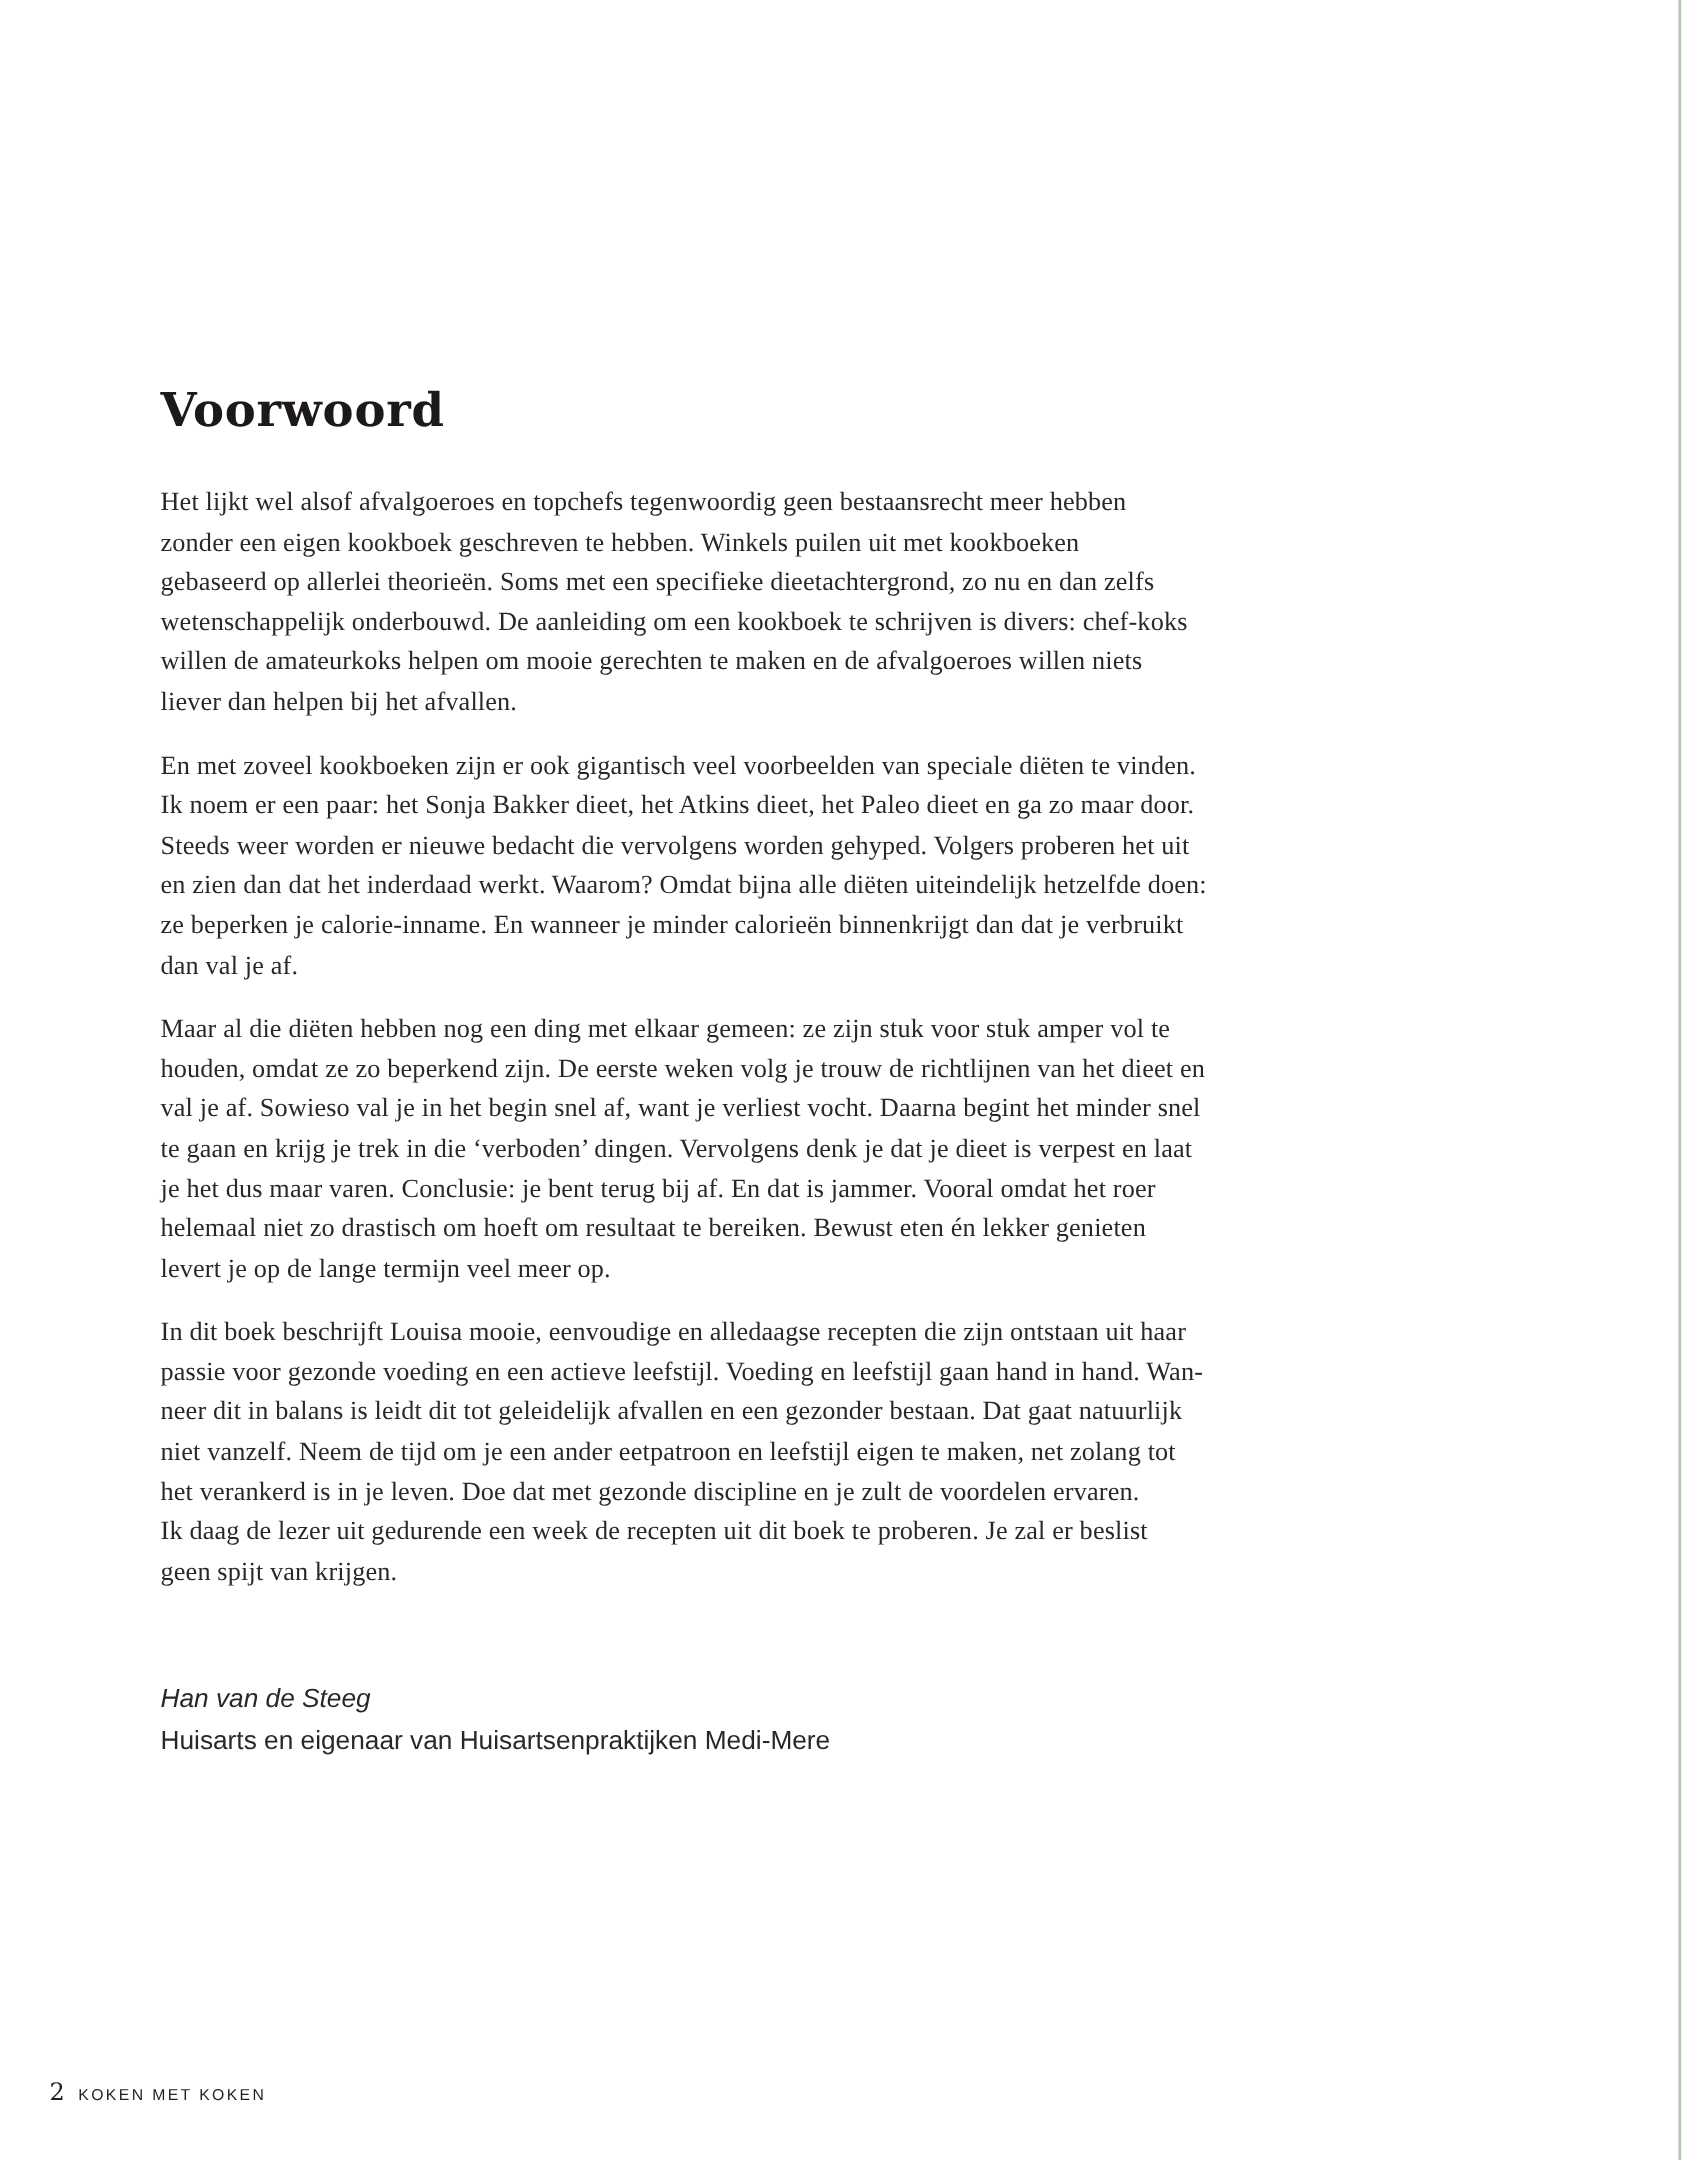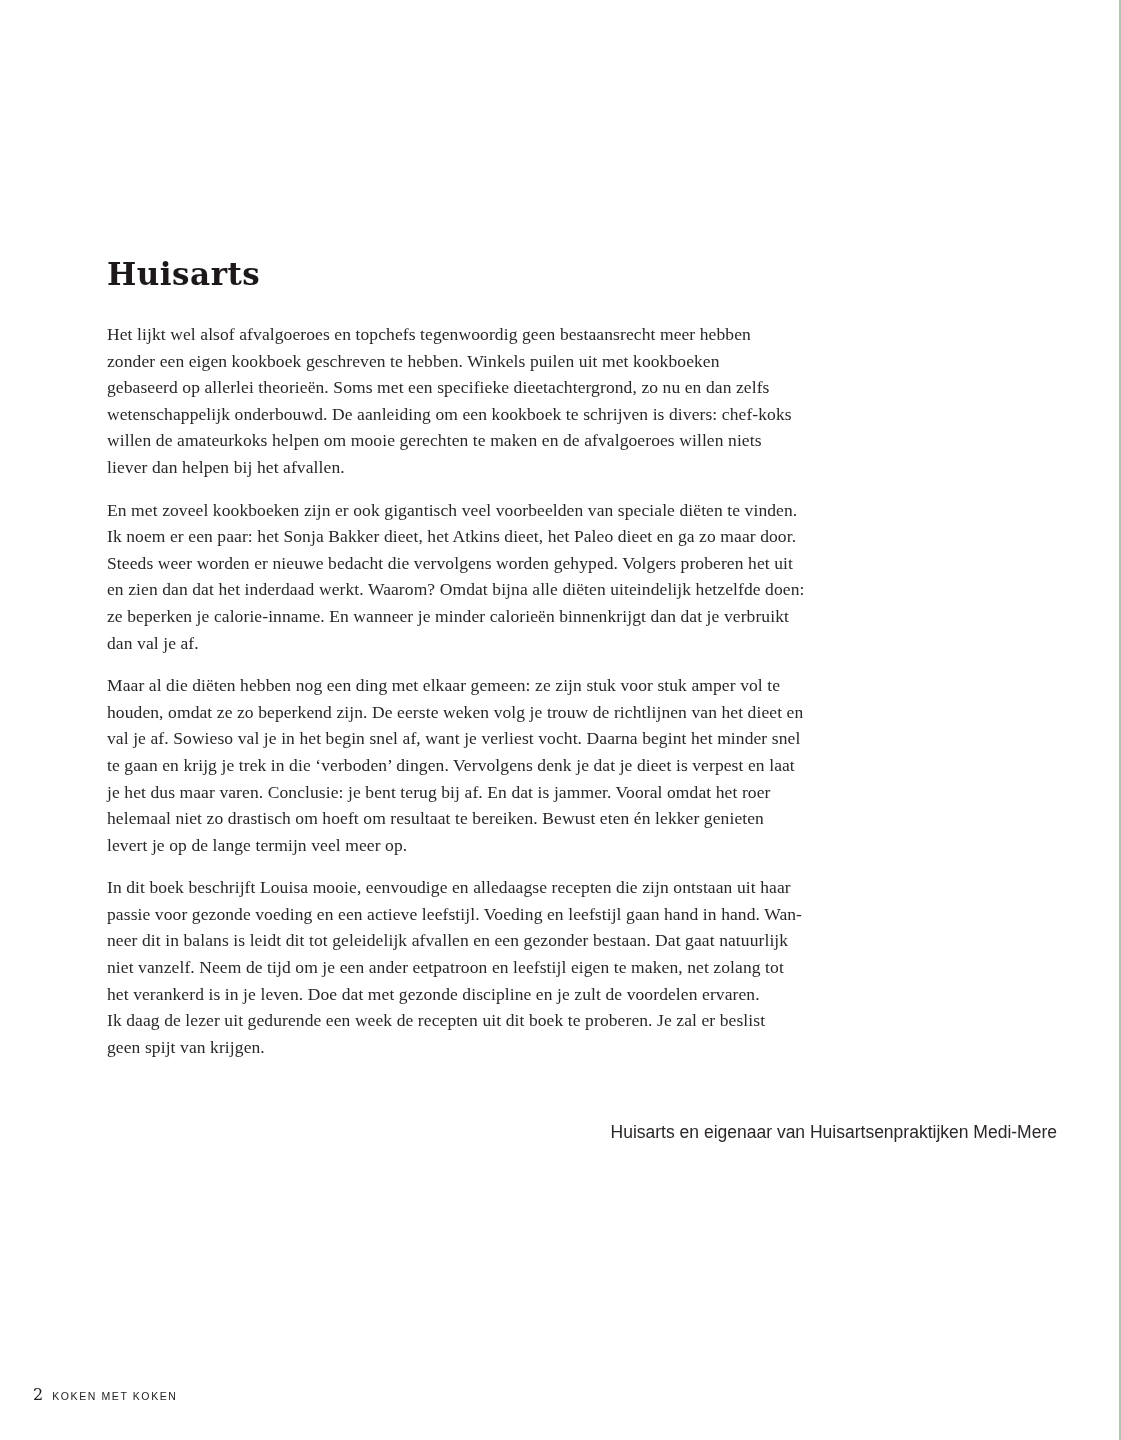--- a/index.html
+++ b/index.html
@@ -43,21 +43,20 @@
     font-size: 17.5px;
     line-height: 28px;
     color: #2b2728;
   }
   .signature .sig-name {
     font-style: italic;
     margin: 0;
   }
   .signature .sig-title {
     margin: 0;
-    text-align: right;
   }
   footer.page-footer {
     position: absolute;
     left: 33px;
     top: 1386px;
     display: flex;
     align-items: baseline;
     gap: 9px;
     color: #232021;
   }
@@ -78,31 +77,32 @@
     width: 2px;
     height: 100%;
   }
 </style>
 </head>
 <body>
 
 <div class="page">
 
   <main class="content">
-    <h1 class="title">Huisarts</h1>
+    <h1 class="title">Voorwoord</h1>
 
     <p class="body" style="color: rgb(43, 39, 40);">Het lijkt wel alsof afvalgoeroes en topchefs tegenwoordig geen bestaansrecht meer hebben<br>zonder een eigen kookboek geschreven te hebben. Winkels puilen uit met kookboeken<br>gebaseerd op allerlei theorieën. Soms met een specifieke dieetachtergrond, zo nu en dan zelfs<br>wetenschappelijk onderbouwd. De aanleiding om een kookboek te schrijven is divers: chef-koks<br>willen de amateurkoks helpen om mooie gerechten te maken en de afvalgoeroes willen niets<br>liever dan helpen bij het afvallen.</p>
 
     <p class="body" style="color: rgb(43, 39, 40);">En met zoveel kookboeken zijn er ook gigantisch veel voorbeelden van speciale diëten te vinden.<br>Ik noem er een paar: het Sonja Bakker dieet, het Atkins dieet, het Paleo dieet en ga zo maar door.<br>Steeds weer worden er nieuwe bedacht die vervolgens worden gehyped. Volgers proberen het uit<br>en zien dan dat het inderdaad werkt. Waarom? Omdat bijna alle diëten uiteindelijk hetzelfde doen:<br>ze beperken je calorie-inname. En wanneer je minder calorieën binnenkrijgt dan dat je verbruikt<br>dan val je af.</p>
 
     <p class="body" style="color: rgb(43, 39, 40);">Maar al die diëten hebben nog een ding met elkaar gemeen: ze zijn stuk voor stuk amper vol te<br>houden, omdat ze zo beperkend zijn. De eerste weken volg je trouw de richtlijnen van het dieet en<br>val je af. Sowieso val je in het begin snel af, want je verliest vocht. Daarna begint het minder snel<br>te gaan en krijg je trek in die ‘verboden’ dingen. Vervolgens denk je dat je dieet is verpest en laat<br>je het dus maar varen. Conclusie: je bent terug bij af. En dat is jammer. Vooral omdat het roer<br>helemaal niet zo drastisch om hoeft om resultaat te bereiken. Bewust eten én lekker genieten<br>levert je op de lange termijn veel meer op.</p>
 
     <p class="body" style="color: rgb(43, 39, 40);">In dit boek beschrijft Louisa mooie, eenvoudige en alledaagse recepten die zijn ontstaan uit haar<br>passie voor gezonde voeding en een actieve leefstijl. Voeding en leefstijl gaan hand in hand. Wan-<br>neer dit in balans is leidt dit tot geleidelijk afvallen en een gezonder bestaan. Dat gaat natuurlijk<br>niet vanzelf. Neem de tijd om je een ander eetpatroon en leefstijl eigen te maken, net zolang tot<br>het verankerd is in je leven. Doe dat met gezonde discipline en je zult de voordelen ervaren.<br>Ik daag de lezer uit gedurende een week de recepten uit dit boek te proberen. Je zal er beslist<br>geen spijt van krijgen.</p>
 
     <div class="signature" style="color: rgb(43, 39, 40);">
+      <p class="sig-name">Han van de Steeg</p>
       <p class="sig-title">Huisarts en eigenaar van Huisartsenpraktijken Medi-Mere</p>
     </div>
   </main>
 
   <footer class="page-footer">
     <span class="page-number">2</span>
     <span class="book-title">KOKEN MET KOKEN</span>
   </footer>
 
   <div class="page-edge" style="background: rgb(178, 198, 175);"></div>

